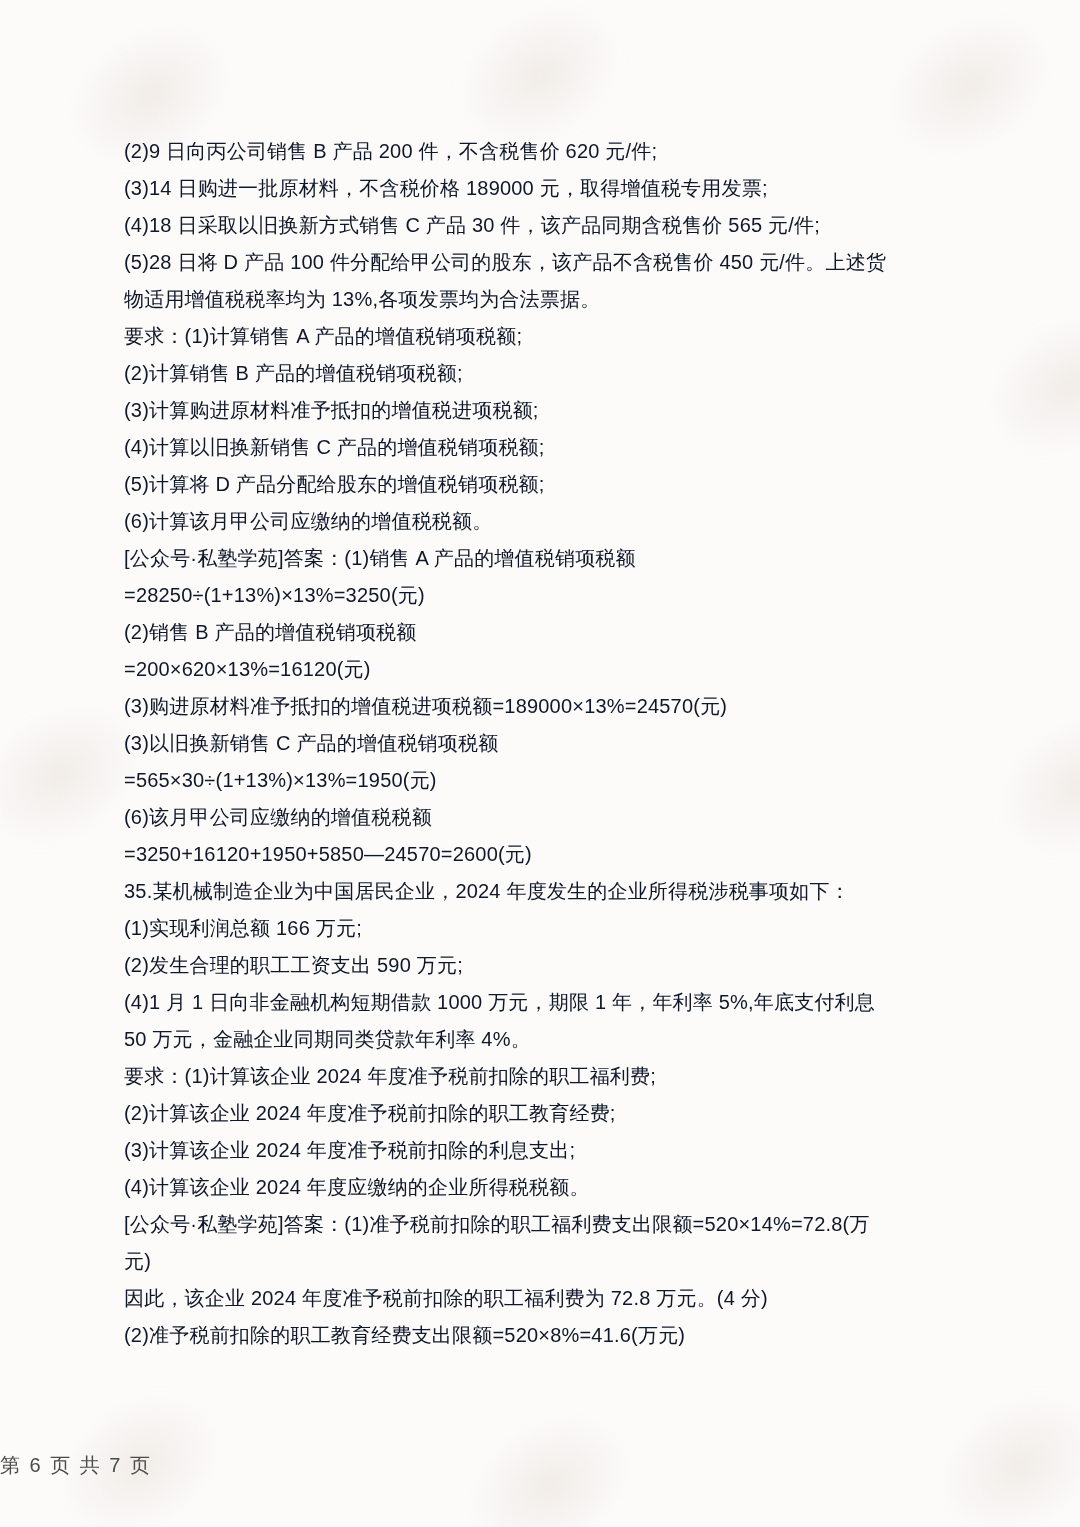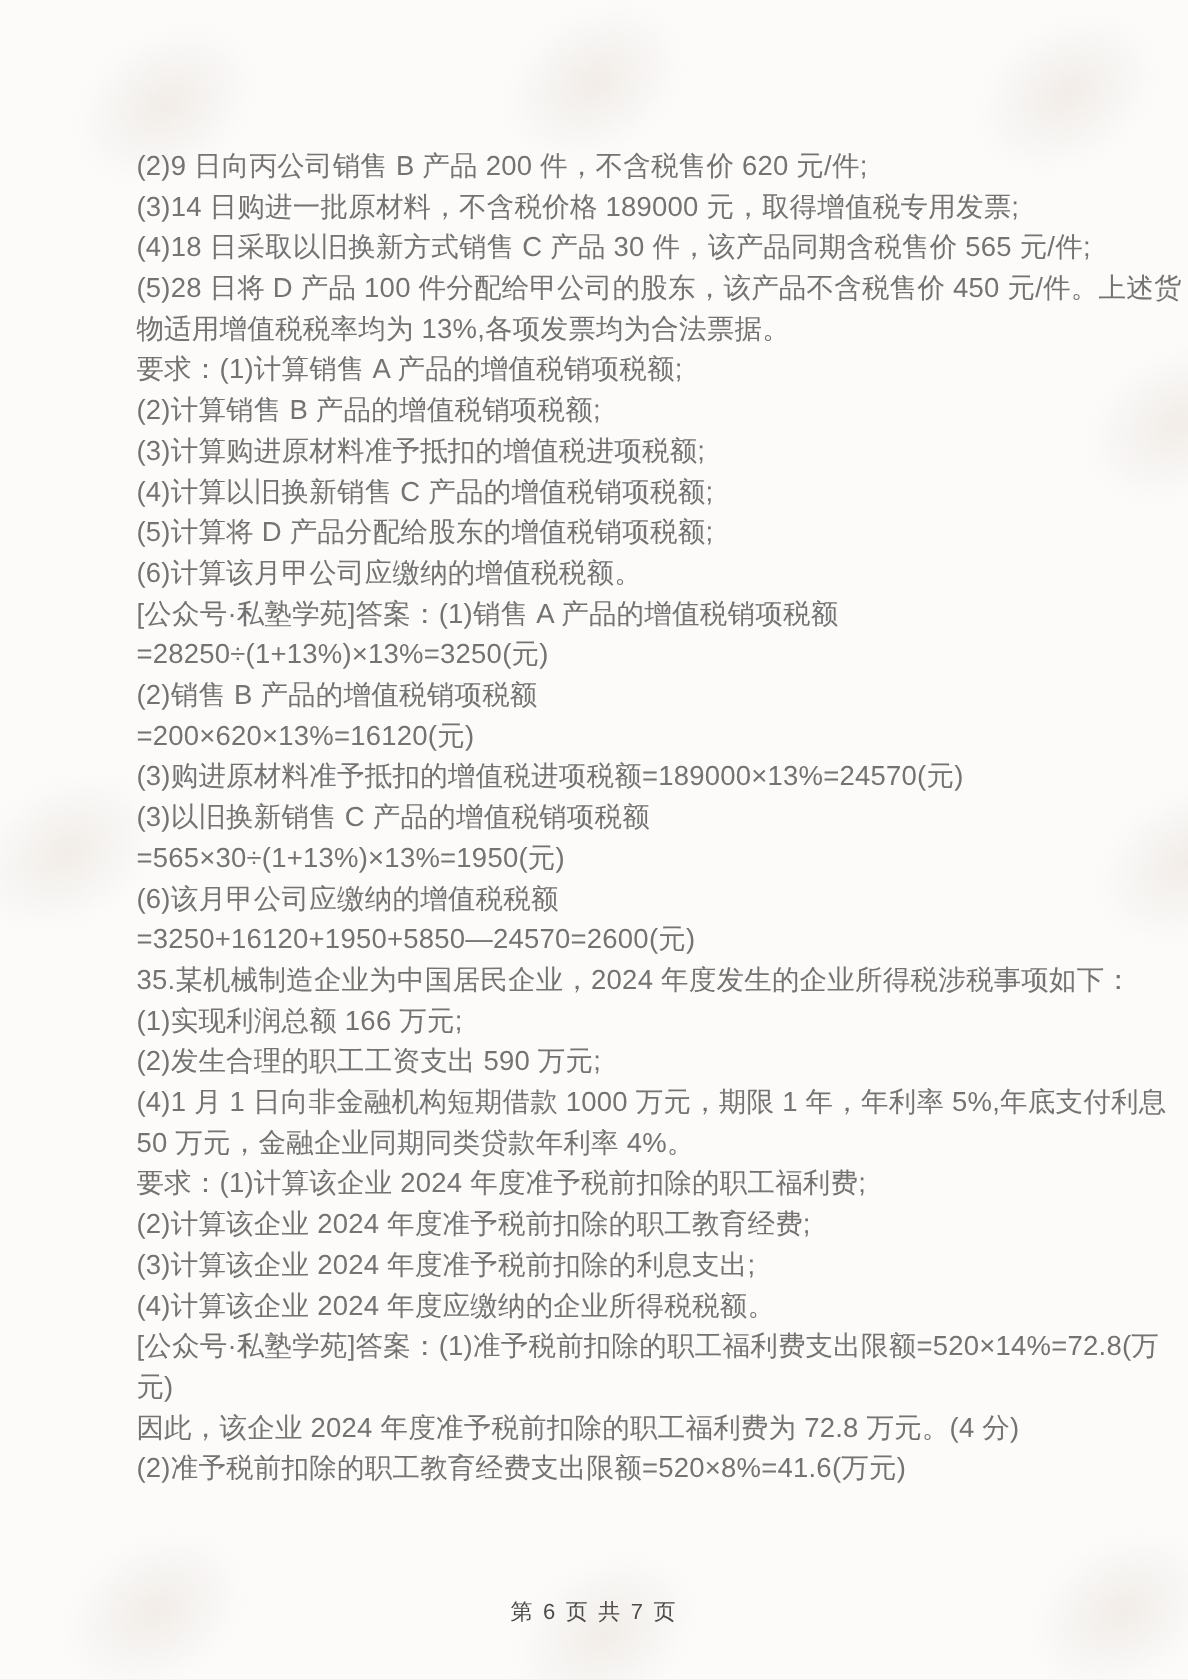--- a/index.html
+++ b/index.html
@@ -37,31 +37,31 @@
   .wm.w9  { left: 900px;  top: 1380px;}
   .content {
     position: absolute;
     left: 124px;
     top: 133px;
     width: 930px;
   }
   .line {
     height: 37px;
     line-height: 37px;
-    font-size: 25px;
-    color: #737373;
+    font-size: 20px;
+    color: #0f172a;
     white-space: nowrap;
     letter-spacing: 0.2px;
   }
   .footer {
     position: absolute;
     left: 0;
     top: 1452px;
     width: 1080px;
-    text-align: center;
+    text-align: left;
     font-size: 20px;
     color: #4a4a4a;
     letter-spacing: 2px;
   }
 </style>
 </head>
 <body>
 
 <div class="page">
 

